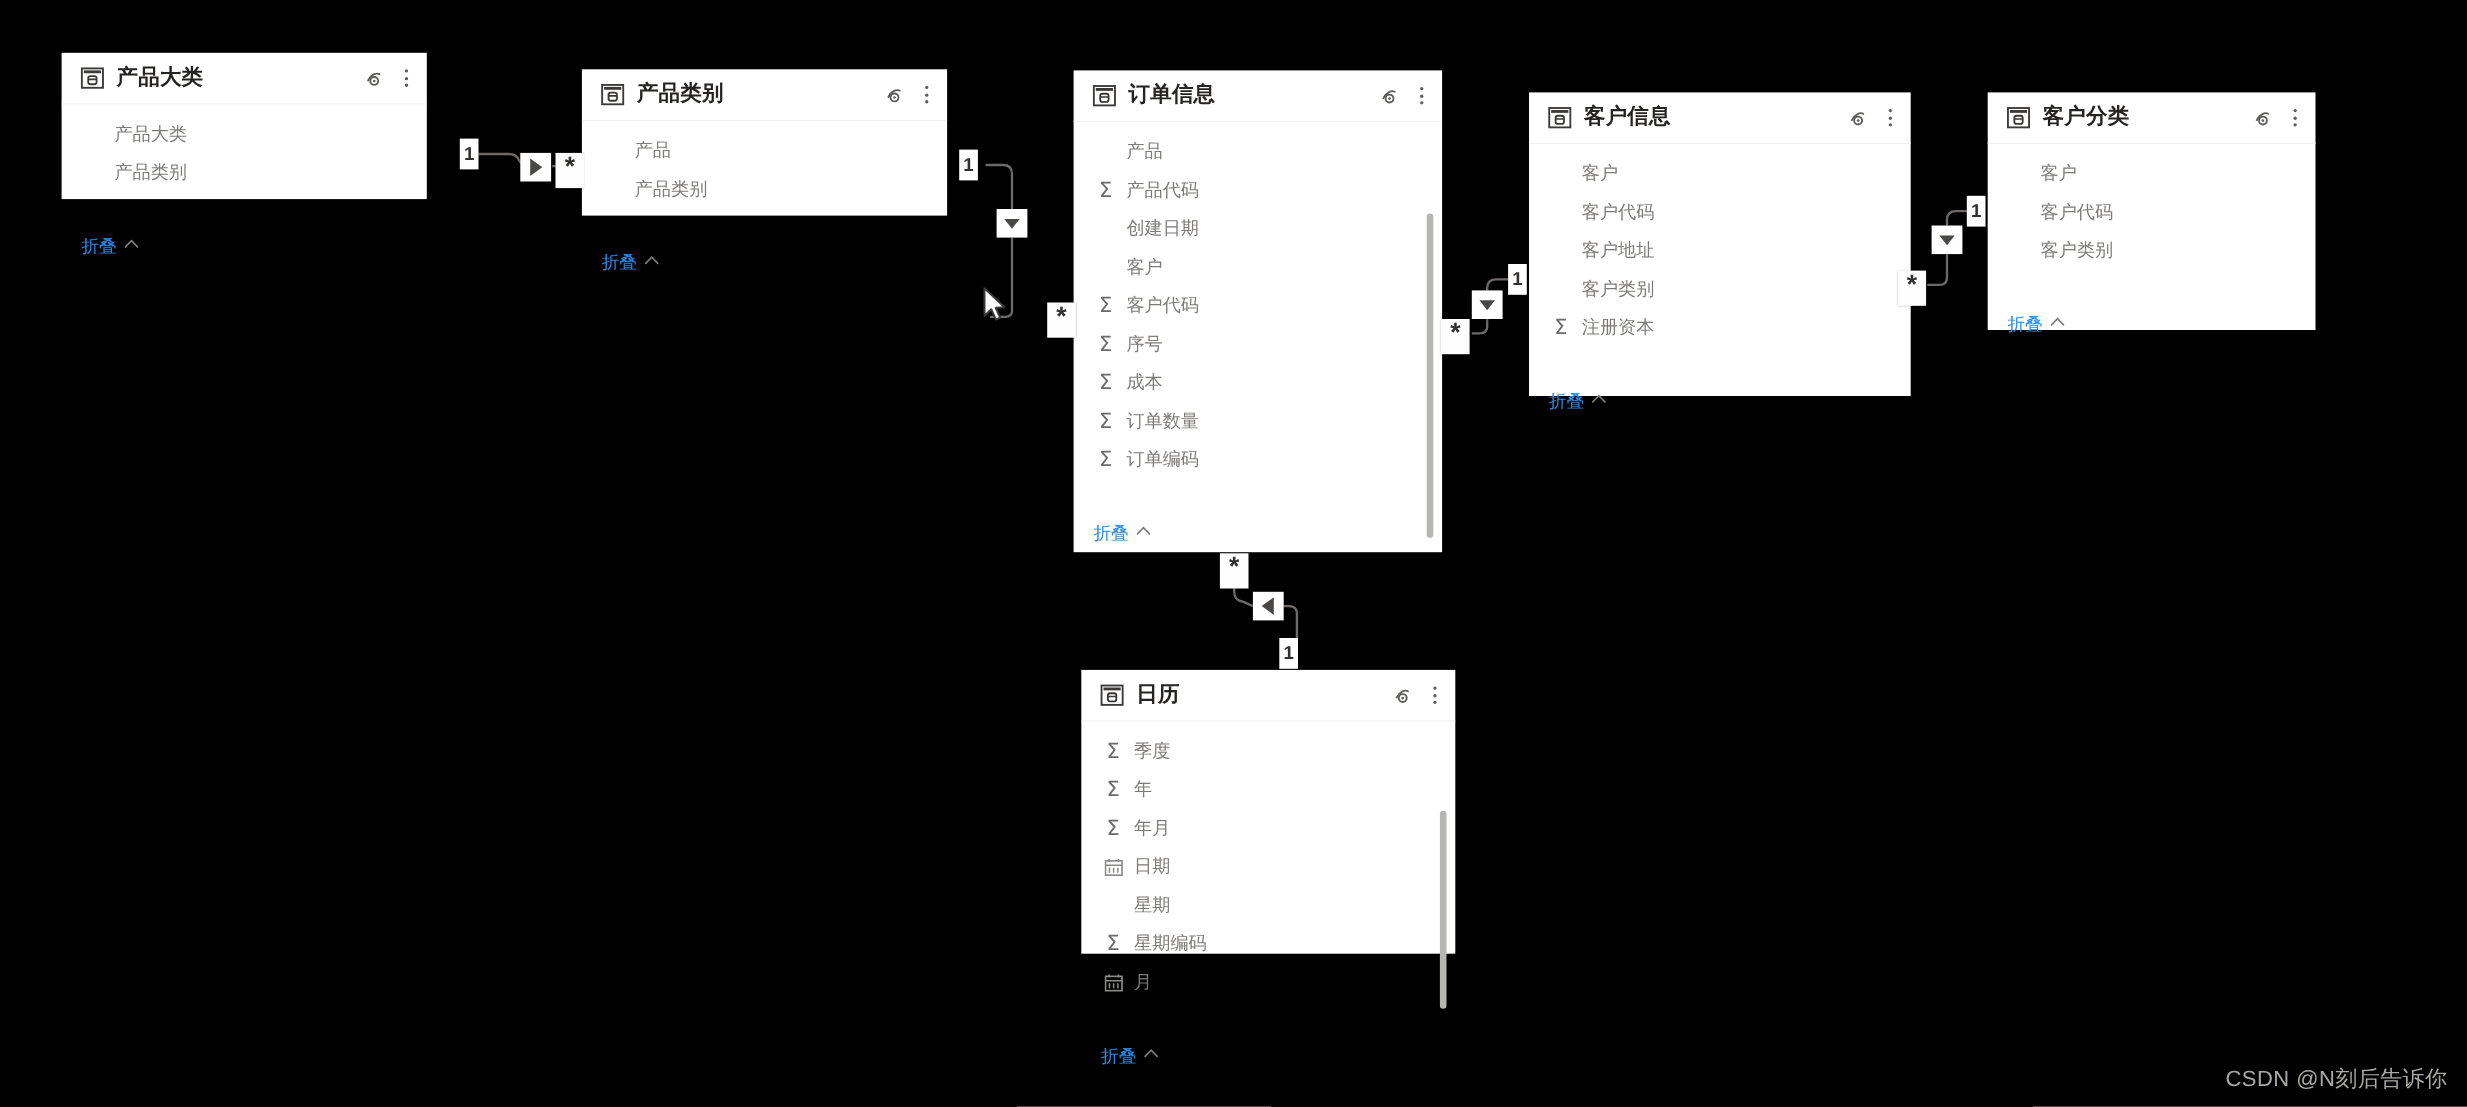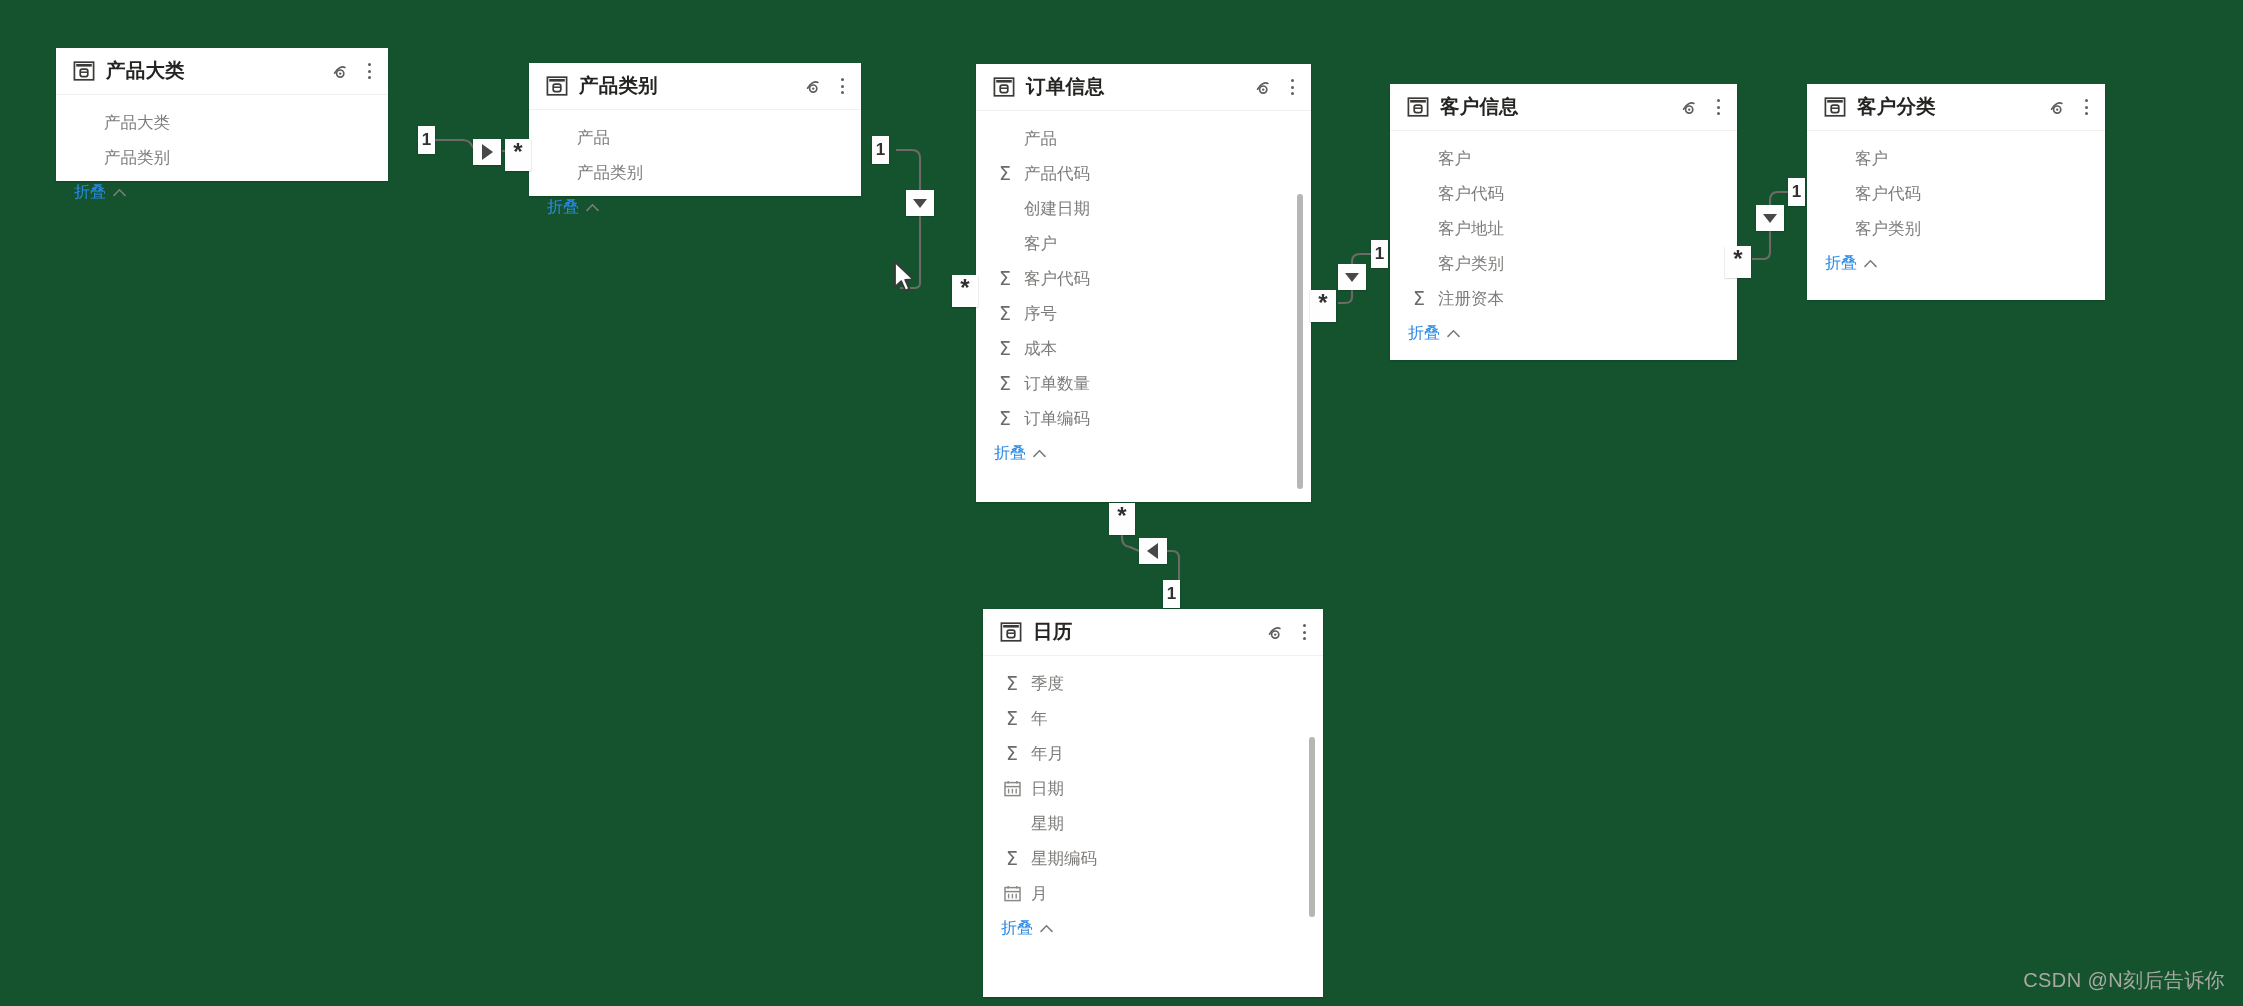--- a/index.html
+++ b/index.html
@@ -13,21 +13,21 @@
     height: 1006px;
     position: relative;
     overflow: hidden;
     font-family: "Liberation Sans", "DejaVu Sans", sans-serif;
     -webkit-font-smoothing: antialiased;
   }
 
   #canvas {
     position: absolute;
     inset: 0;
-    background: #14532d;
+    background: #000000;
   }
 
   
   .tbl {
     position: absolute;
     background: #ffffff;
     box-shadow: 0 0.5px 2px rgba(0,0,0,0.16);
     box-sizing: border-box;
     z-index: 5;
   }
@@ -110,22 +110,22 @@
   .cal-icon { width: 17px; height: 17px; display:block; }
   .fld-label {
     font-size: 16.5px;
     color: #7d7c7a;
     white-space: nowrap;
     line-height: 1;
   }
   .collapse {
     padding: 9px 0 13px 18px;
     display: flex;
-    align-items: center;
     gap: 7px;
+    margin-top: 33px;
   }
   .collapse-text {
     color: #2a8ae5;
     font-size: 16px;
     line-height: 1;
   }
   .chev {
     width: 13px;
     height: 9px;
     display: block;
@@ -480,21 +480,21 @@
             <span class="fld-label">客户类别</span>
           </div>
         </div>
         <div class="collapse">
           <span class="collapse-text">折叠</span>
           <svg class="chev" viewBox="0 0 13 9">
             <path d="M1 7.4 L6.5 1.8 L12 7.4" fill="none" stroke="#7d7c7a" stroke-width="1.5" stroke-linecap="round"></path>
           </svg>
         </div>
       </div>
-      <div class="tbl" style="left: 983px; top: 609px; width: 340px; height: 388px;">
+      <div class="tbl" style="left: 983px; top: 609px; width: 340px; height: 258px;">
         <div class="tbl-head">
           <svg class="tbl-icon" viewBox="0 0 22 22">
             <rect x="1.4" y="2.2" width="19.2" height="17.6" fill="none" stroke="#3b3a39" stroke-width="1.7"></rect>
             <rect x="3.2" y="4" width="15.6" height="2.6" fill="#3b3a39"></rect>
             <rect x="7.2" y="9.2" width="7.6" height="7.4" rx="2" fill="none" stroke="#3b3a39" stroke-width="1.7"></rect>
             <line x1="7.2" y1="12.2" x2="14.8" y2="12.2" stroke="#3b3a39" stroke-width="1.5"></line>
           </svg>
           <span class="tbl-title">日历</span>
           <span class="head-actions">
             <svg class="eye-icon" viewBox="0 0 24 24">

